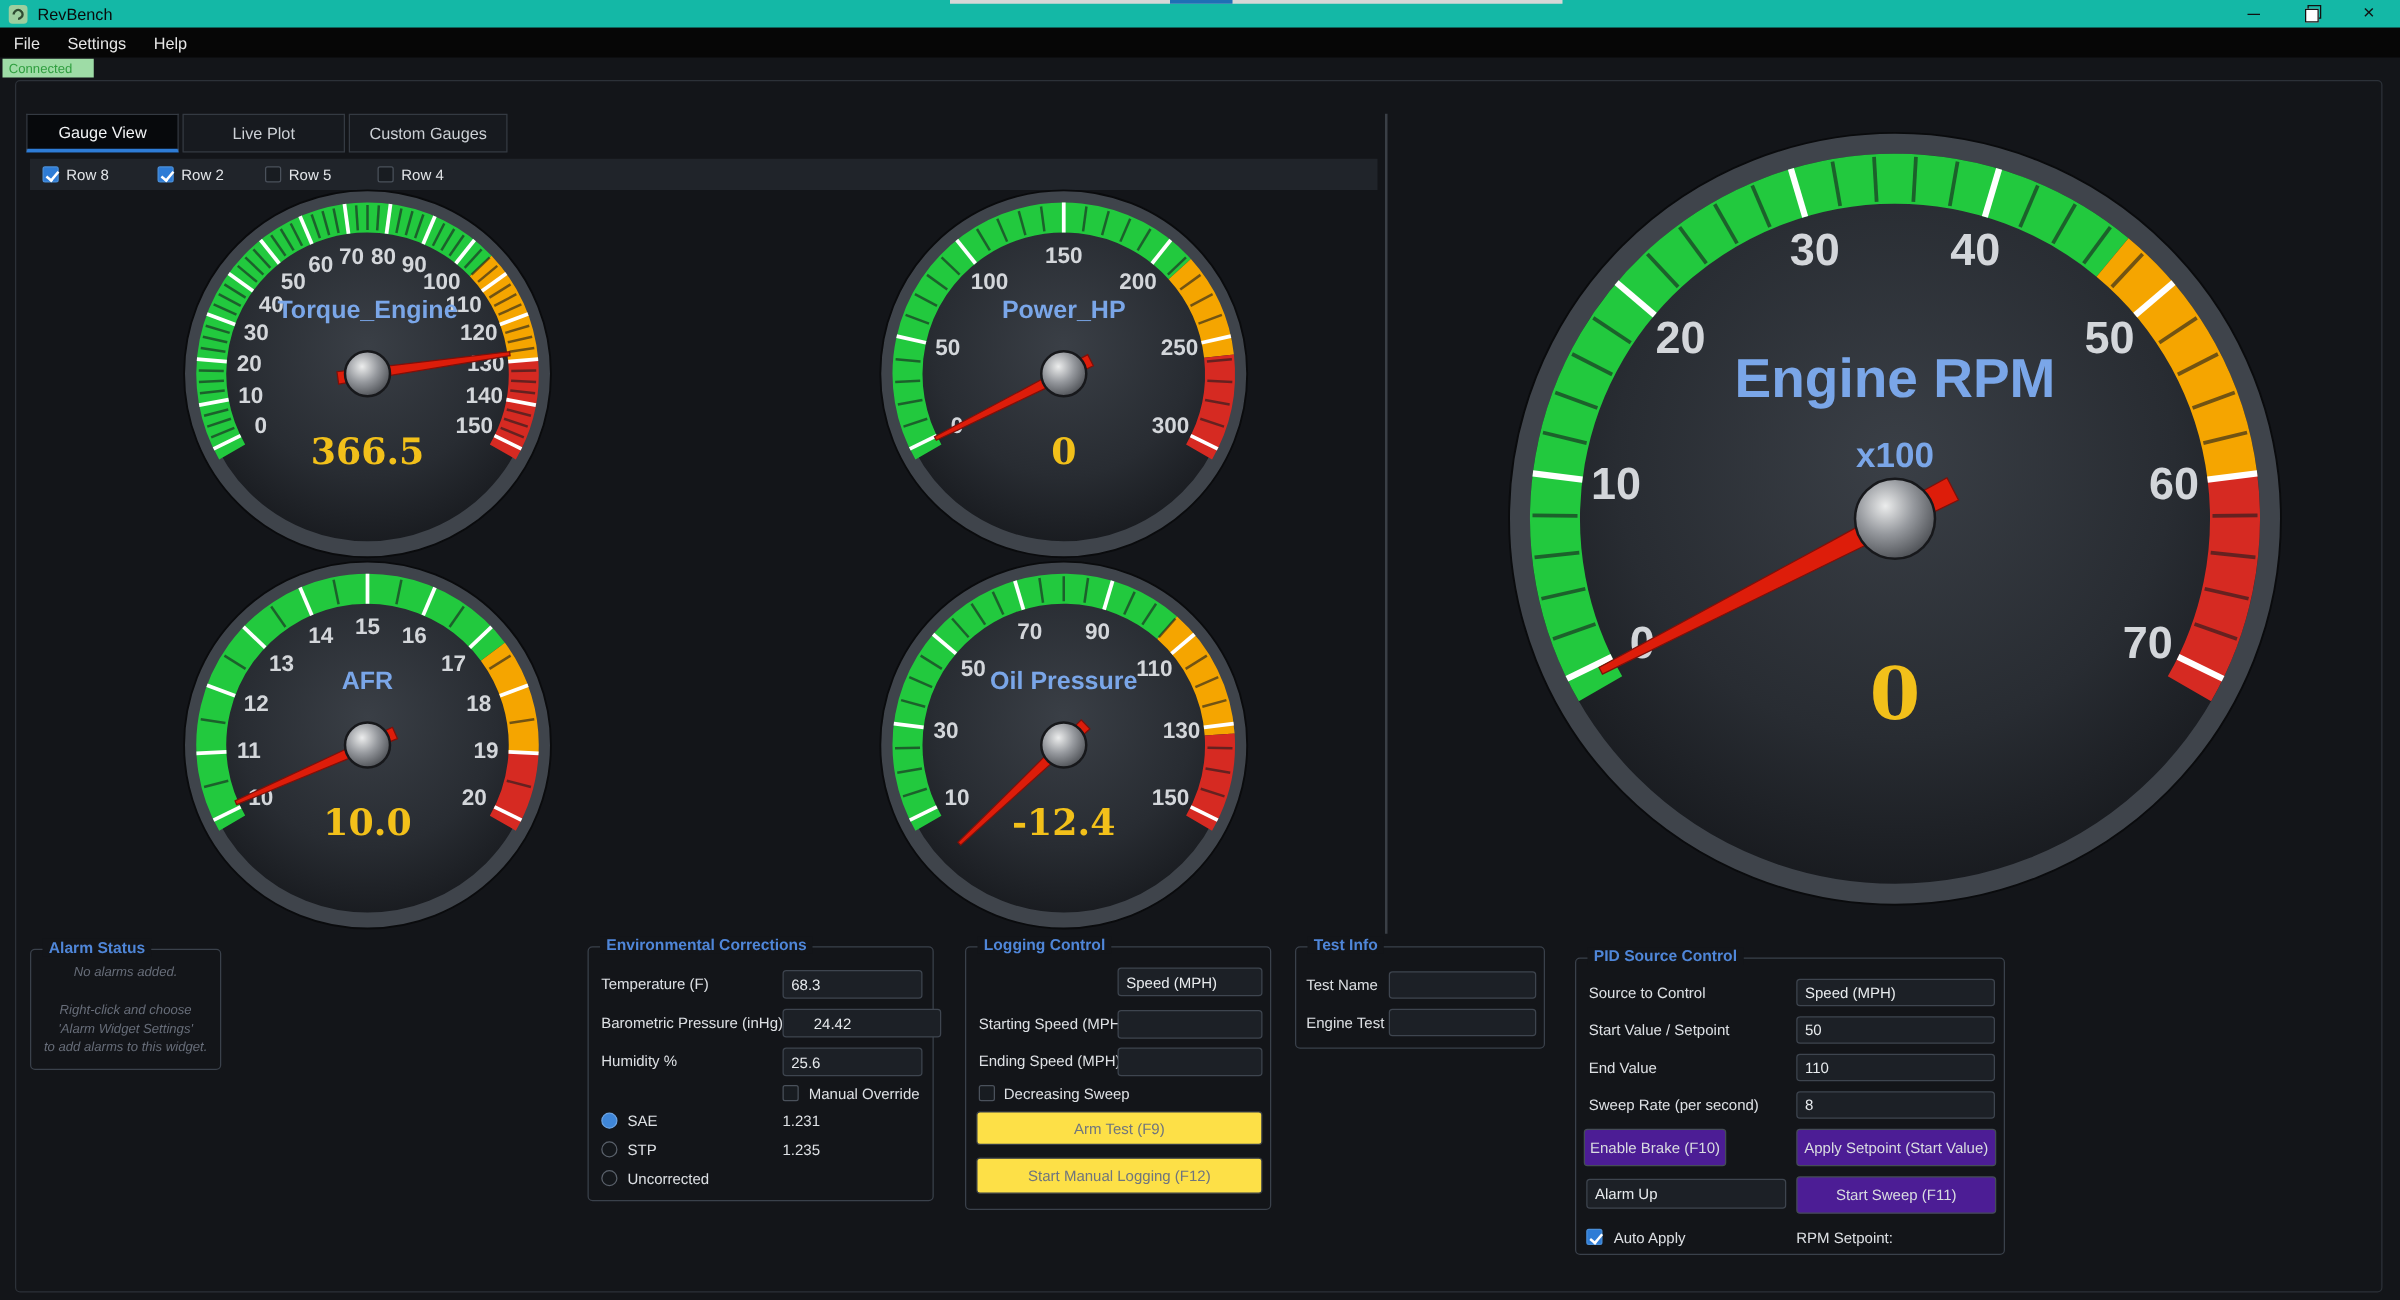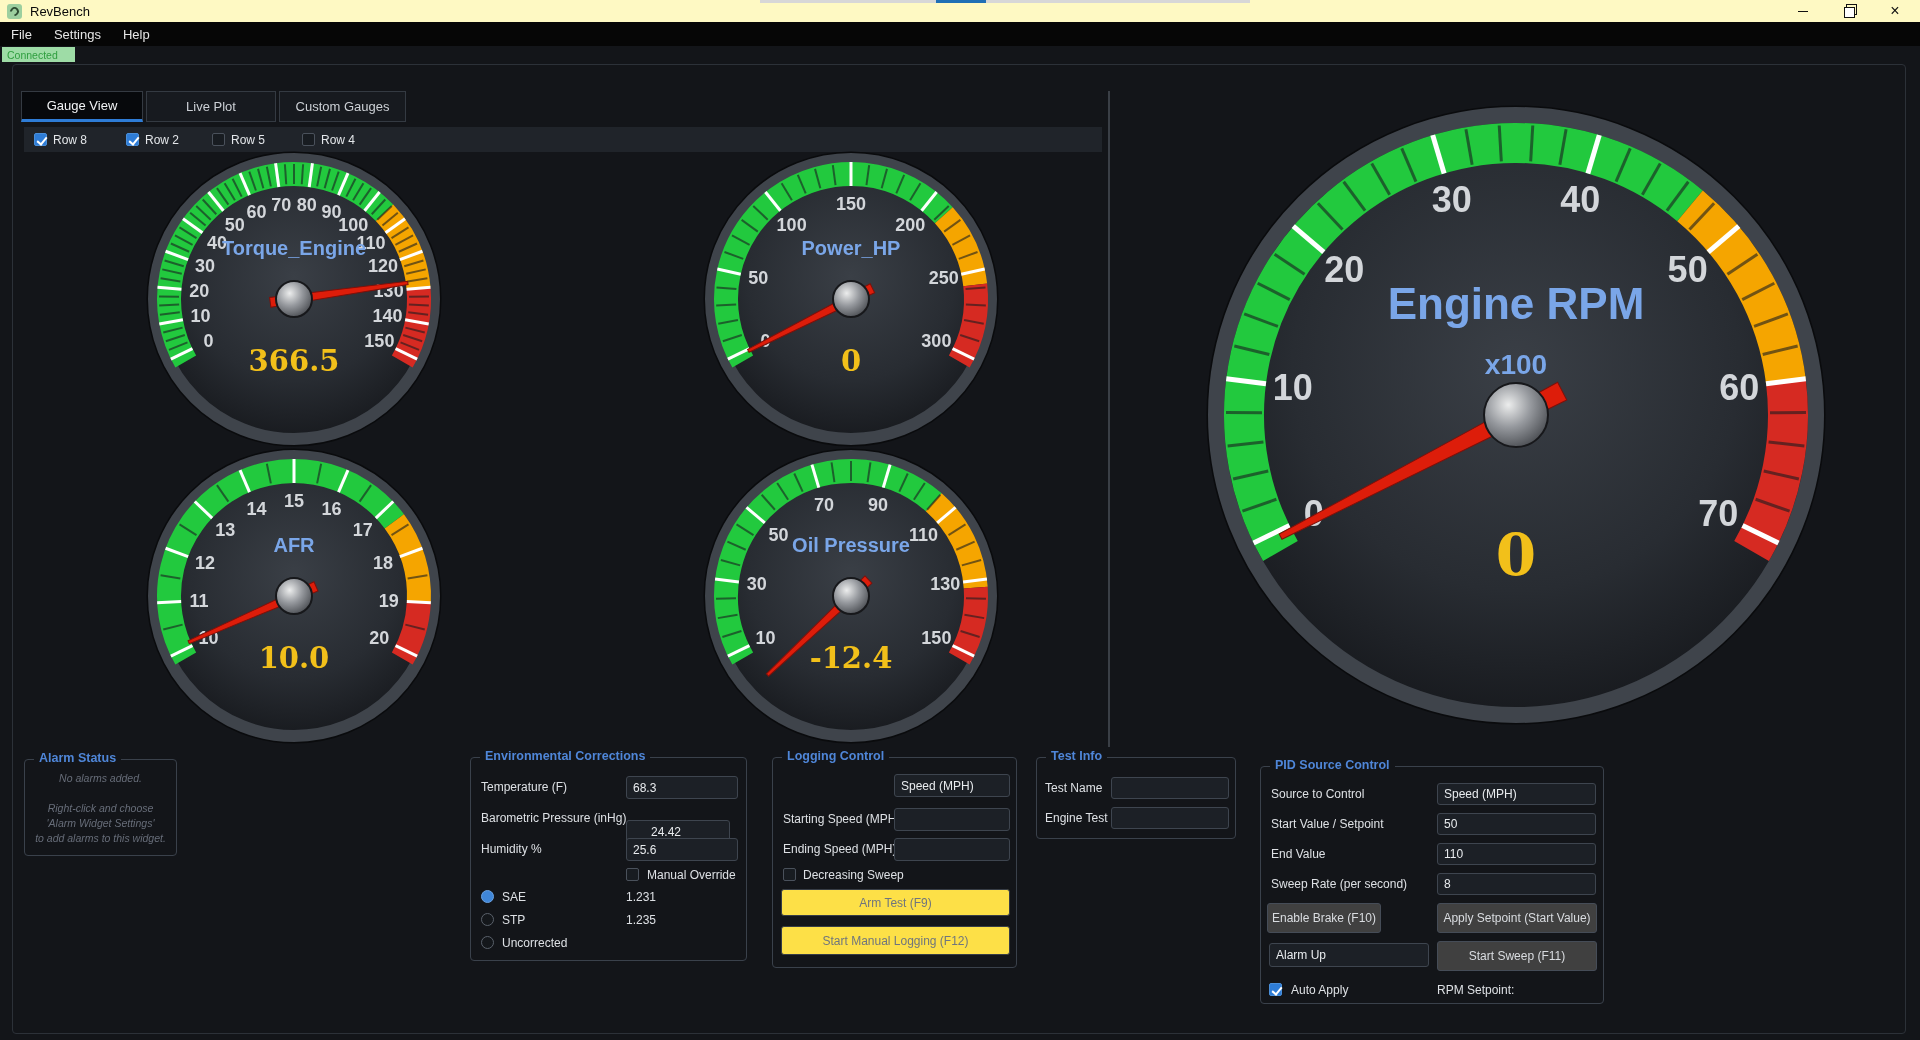--- a/index.html
+++ b/index.html
@@ -1,20 +1,20 @@
 <!DOCTYPE html>
 <html><head>
 <meta charset="utf-8">
 <style>
   html,body{margin:0;padding:0}
   body{width:1920px;height:1040px;overflow:hidden;background:#131519;
        font-family:"Liberation Sans",sans-serif;position:relative}
 
   
-  .titlebar{position:absolute;left:0;top:0;width:1920px;height:22px;background:#fef9c3;
+  .titlebar{position:absolute;left:0;top:0;width:1920px;height:22px;background:#14b8a6;
             display:flex;align-items:center;z-index:5}
   .app-icon{width:15px;height:15px;border-radius:3px;background:#9ccf9f;margin-left:7px;
             position:relative;flex:0 0 auto}
   .app-icon::after{content:'';position:absolute;inset:3px;border-radius:50%;
             border:2px solid #2e4c33;border-bottom-color:transparent;transform:rotate(45deg)}
   .title-text{font-size:13px;color:#0a0a0a;margin-left:8px}
   .win-controls{position:absolute;right:2px;top:0;height:22px;display:flex}
   .win-btn{width:46px;height:22px;display:flex;align-items:center;justify-content:center;color:#111}
   .min-glyph{width:10px;border-top:1px solid #111}
   .restore-glyph{position:relative;width:9px;height:9px;border:1px solid #111;background:#fff;margin-top:3px}
@@ -56,21 +56,21 @@
   .gauge{position:absolute}
 
   
   .panel{position:absolute;border:1px solid #3a414b;border-radius:4px;box-sizing:border-box}
   .legend{position:absolute;top:-9px;left:9px;background:#131519;padding:0 5px;color:#4f86d8;
           font-size:12.5px;font-weight:bold;white-space:nowrap}
   .plabel{position:absolute;font-size:12px;color:#dde0e4;white-space:nowrap;height:22px;line-height:22px}
   .inp{position:absolute;background:#1c2026;border:1px solid #3e454f;border-radius:3px;color:#e8ebee;
        font-size:12px;font-family:"Liberation Sans",sans-serif;padding:0 6px;box-sizing:border-box;outline:none}
   .combo{display:flex;align-items:center}
-  .btn{position:absolute;background:#404040;border:1px solid #454c57;border-radius:3px;color:#d9dce0;
+  .btn{position:absolute;background:#4c1d95;border:1px solid #454c57;border-radius:3px;color:#d9dce0;
        font-size:12px;font-family:"Liberation Sans",sans-serif;display:flex;align-items:center;
        justify-content:center;box-sizing:border-box;padding:0}
   .btn.disabled{color:#6f757e;background:#fde047;border-color:#373d46}
   .alarm-line{position:absolute;left:0;width:100%;text-align:center;font-style:italic;font-size:10.5px;
        color:#676d79}
   .abs-cb{position:absolute}
 </style>
 </head>
 <body>
 
@@ -486,21 +486,21 @@
   <span class="alarm-line" style="top:42px">Right-click and choose</span>
   <span class="alarm-line" style="top:57px">'Alarm Widget Settings'</span>
   <span class="alarm-line" style="top:72px">to add alarms to this widget.</span>
 </div>
 
 <div class="panel" style="left:470px;top:757px;width:277px;height:204px">
   <span class="legend">Environmental Corrections</span>
   <span class="plabel" style="left:10px;top:18px">Temperature (F)</span>
   <input class="inp" style="left: 155px; top: 18px; width: 112px; height: 23px;" value="68.3">
   <span class="plabel" style="left:10px;top:49px">Barometric Pressure (inHg)</span>
-  <input class="inp" style="left: 155px; top: 62px; width: 104px; height: 23px; padding-left: 24px;" value="24.42">
+  <input class="inp" style="left: 155px; top: 49px; width: 127px; height: 23px; padding-left: 24px;" value="24.42">
   <span class="plabel" style="left:10px;top:80px">Humidity %</span>
   <input class="inp" style="left: 155px; top: 80px; width: 112px; height: 23px;" value="25.6">
   <span class="cb abs-cb" style="left:155px;top:110px"></span>
   <span class="plabel" style="left:176px;top:106px">Manual Override</span>
   <span class="radio checked" style="left:10px;top:132px"></span>
   <span class="plabel" style="left:31px;top:128px">SAE</span>
   <span class="plabel" style="left:155px;top:128px">1.231</span>
   <span class="radio" style="left:10px;top:155px"></span>
   <span class="plabel" style="left:31px;top:151px">STP</span>
   <span class="plabel" style="left:155px;top:151px">1.235</span>

